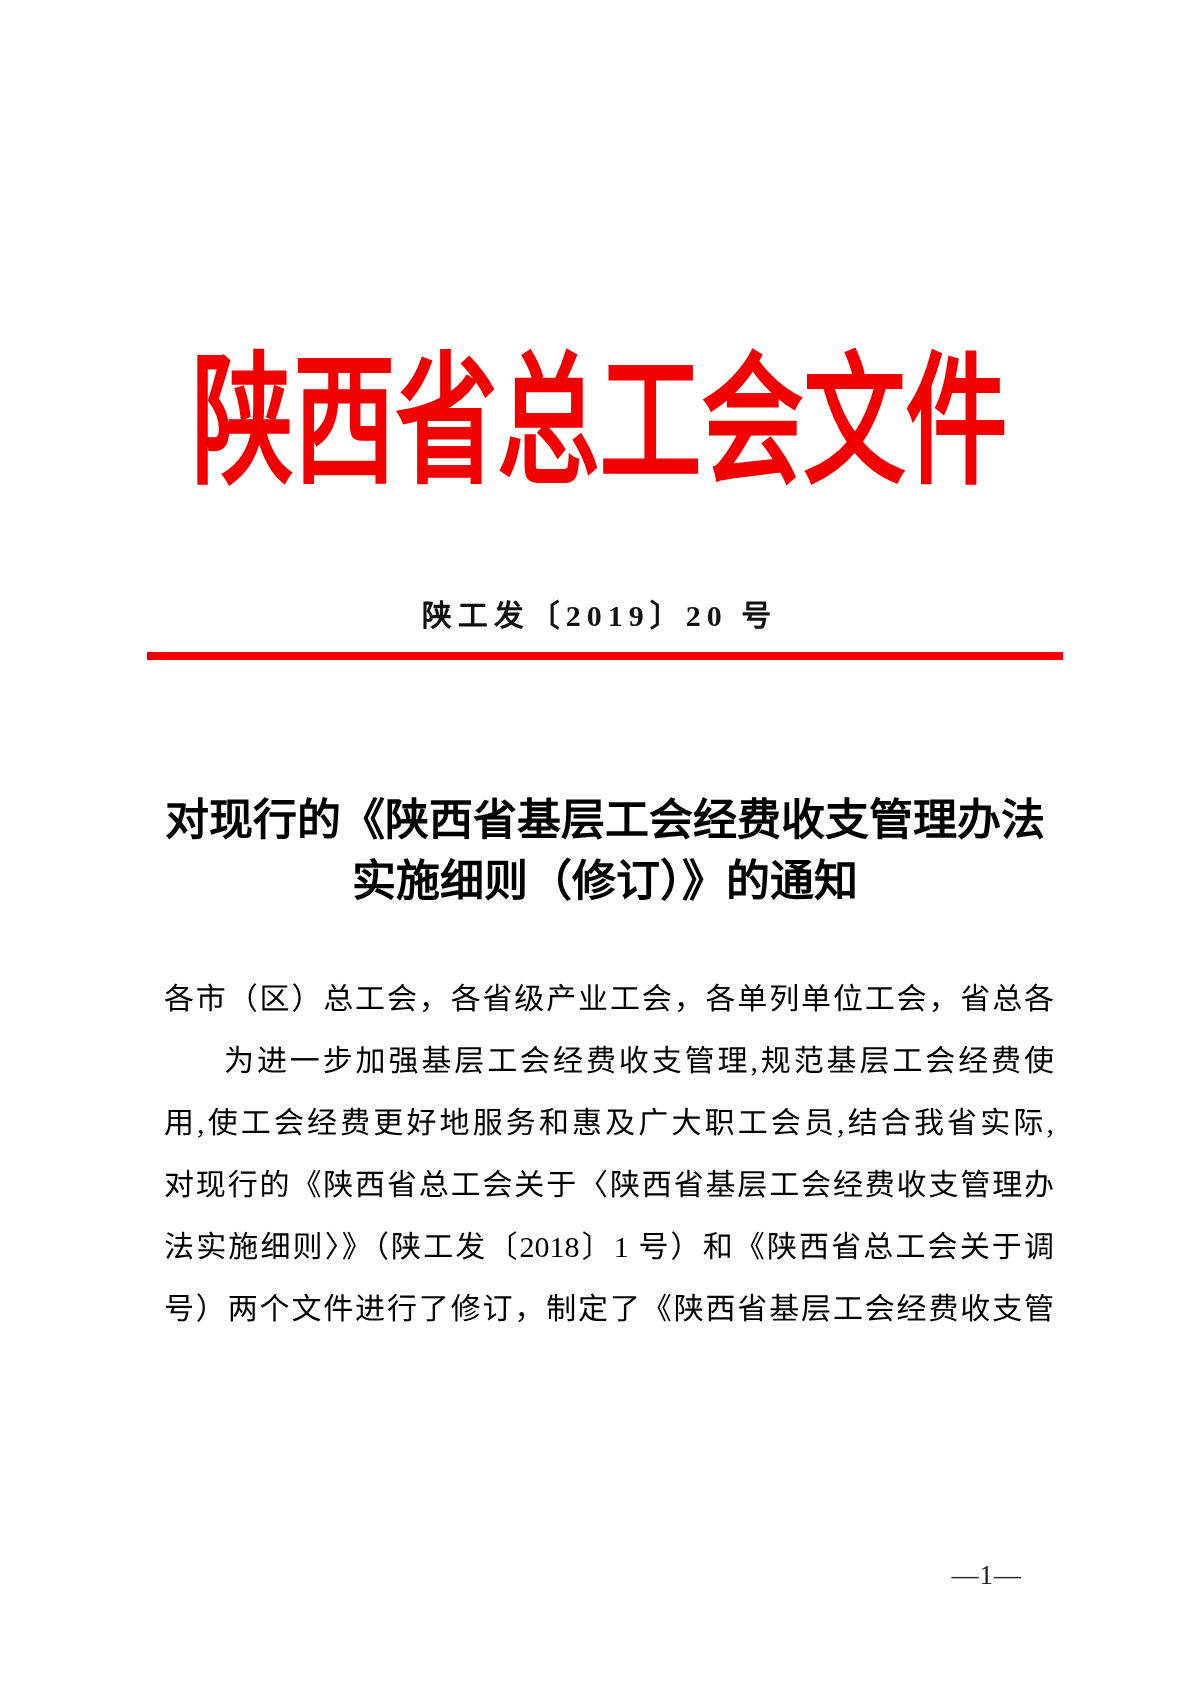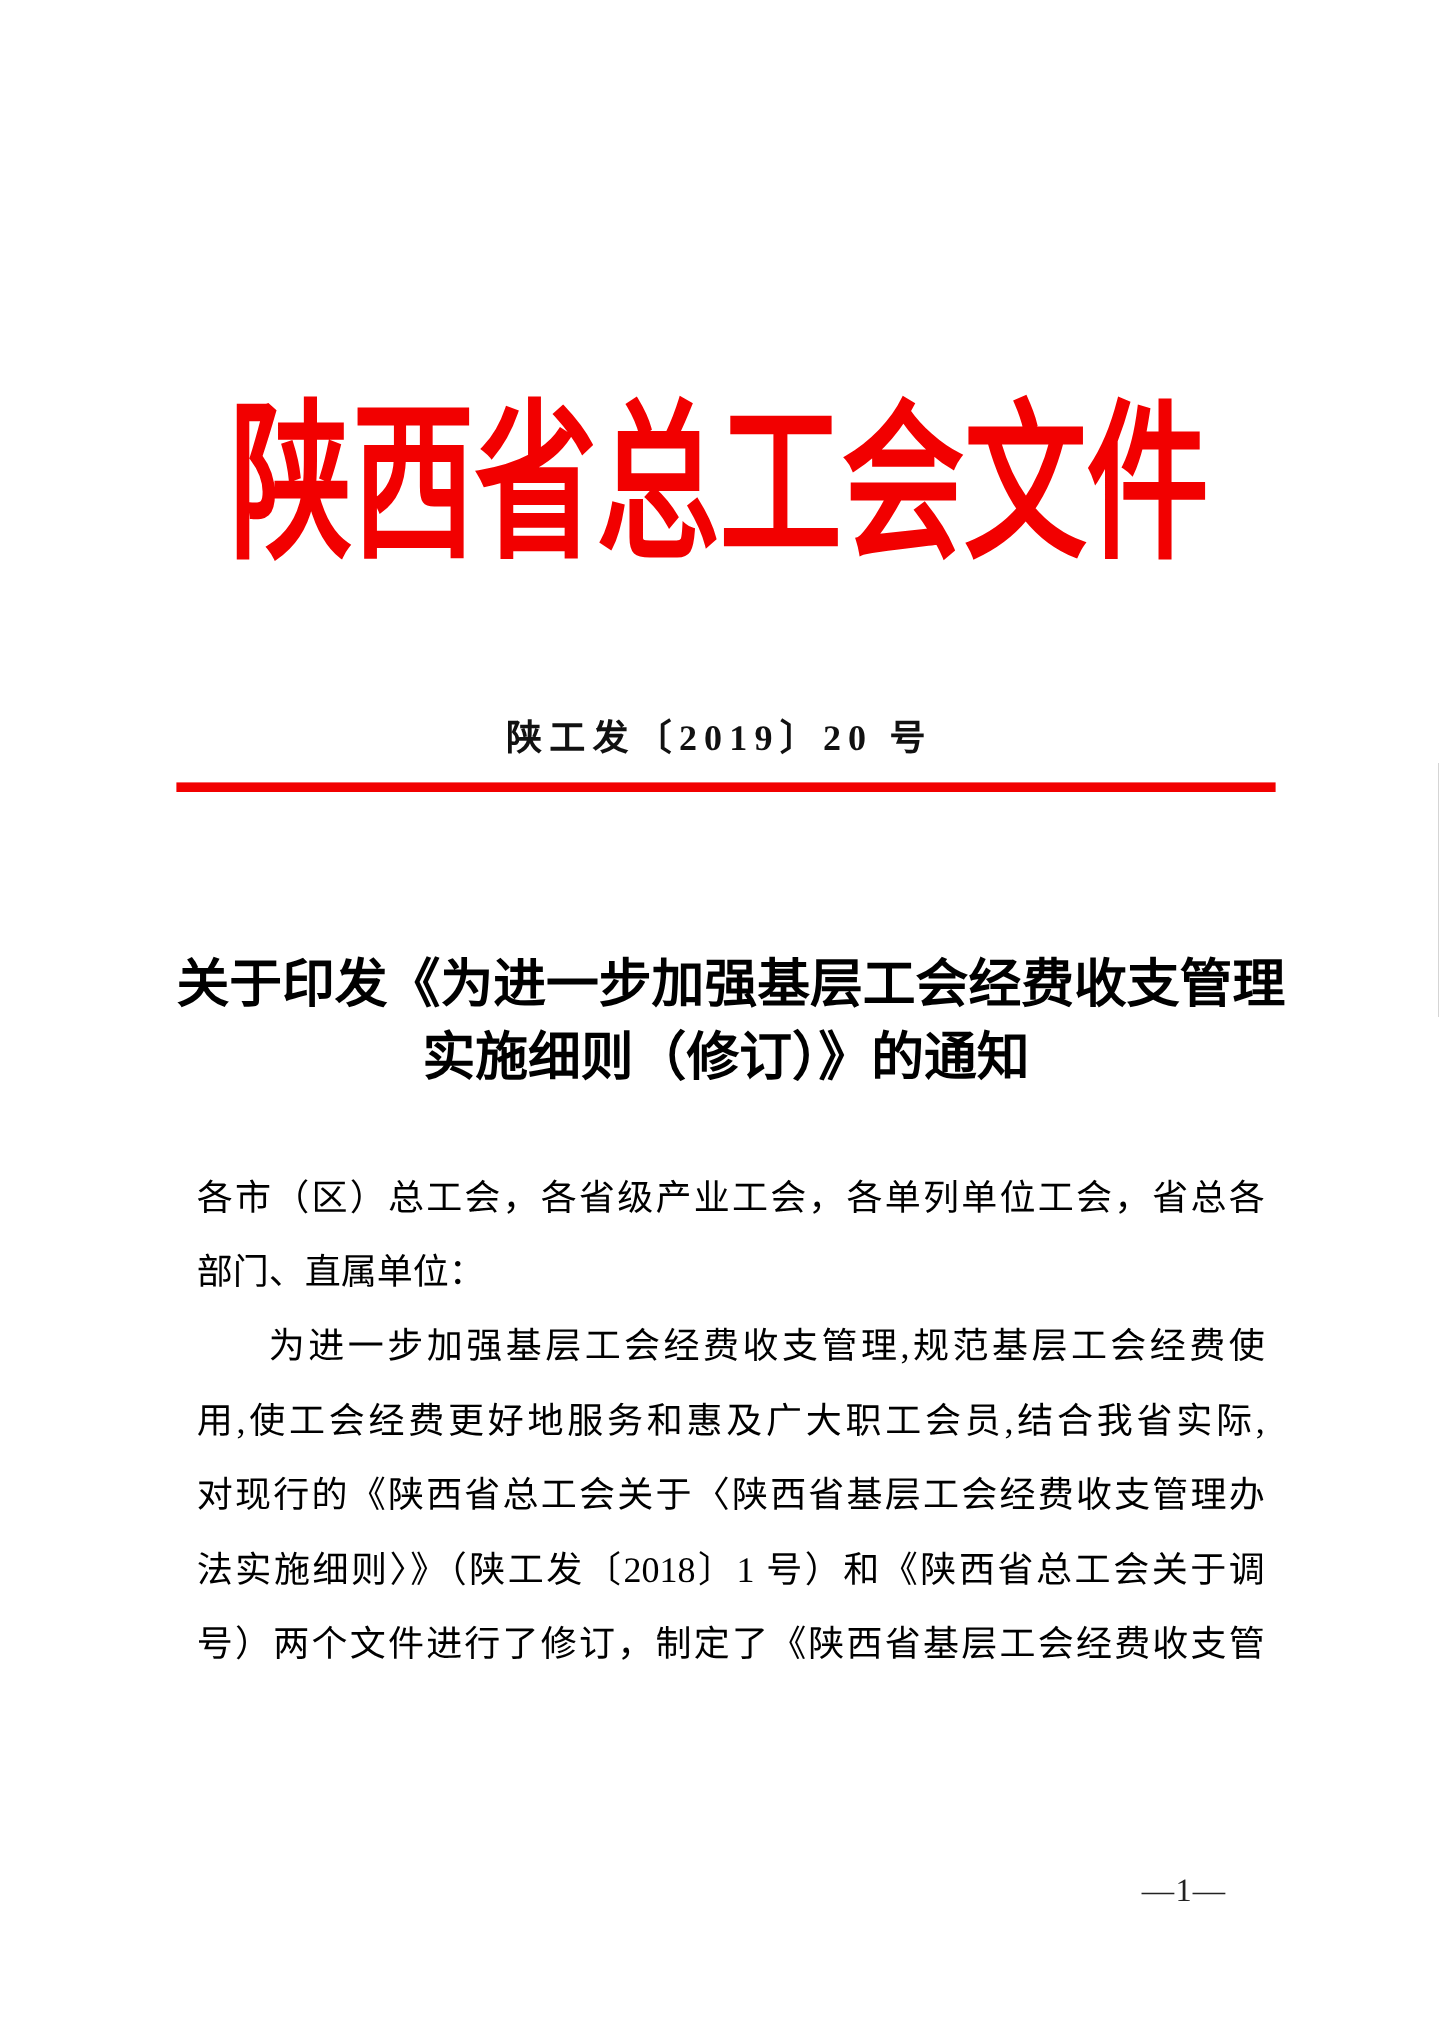--- a/index.html
+++ b/index.html
@@ -13,21 +13,21 @@
     width:1199px;height:1696px;
     margin:0 auto;
     background:var(--paper);
     overflow:hidden;
     font-family:"Liberation Serif","DejaVu Serif",serif;
     color:var(--ink);
   }
 
   
   .agency-title-wrap{
-    position:absolute;top:331px;left:0;right:0;height:150px;
+    position:absolute;top:348px;left:0;right:0;height:150px;
     display:flex;align-items:center;justify-content:center;
   }
   .agency-title{
     font-size:102px;
     font-weight:bold;
     color:var(--accent);
     letter-spacing:0px;
     white-space:nowrap;
     transform:scaleY(1.40);
     transform-origin:center center;
@@ -99,27 +99,26 @@
 
   <div class="agency-title-wrap">
     <span class="agency-title">陕西省总工会文件</span>
   </div>
 
   <div class="doc-number">陕工发〔2019〕20 号</div>
 
   <div class="red-rule"></div>
 
   <div class="subject">
-    <div class="subject-line">关于印发《为进一步加强基层工会经费收支管理</div>
+    <div class="subject-line">对现行的《陕西省基层工会经费收支管理办法</div>
     <div class="subject-line">实施细则（修订）》的通知</div>
   </div>
 
   <div class="body-text">
     <div class="line just">各市（区）总工会，各省级产业工会，各单列单位工会，省总各</div>
-    <div class="line">部门、直属单位：</div>
     <div class="line just indent">为进一步加强基层工会经费收支管理,规范基层工会经费使</div>
     <div class="line just">用,使工会经费更好地服务和惠及广大职工会员,结合我省实际,</div>
     <div class="line just">对现行的《陕西省总工会关于〈陕西省基层工会经费收支管理办</div>
     <div class="line just">法实施细则〉》（陕工发〔2018〕1 号）和《陕西省总工会关于调</div>
     <div class="line just">号）两个文件进行了修订，制定了《陕西省基层工会经费收支管</div>
   </div>
 
   <div class="page-number">—1—</div>
 
 </div>

